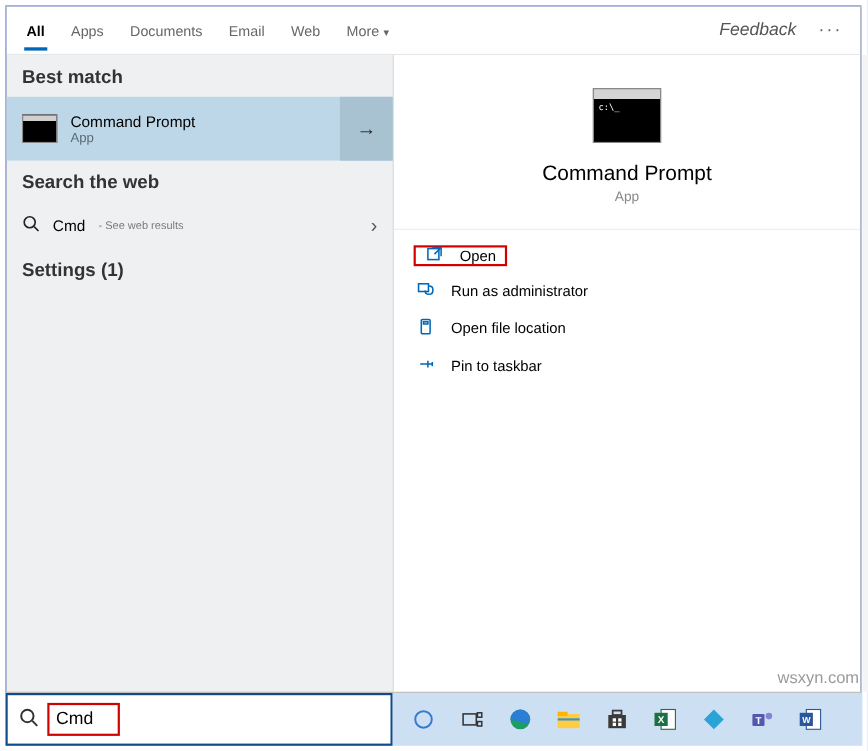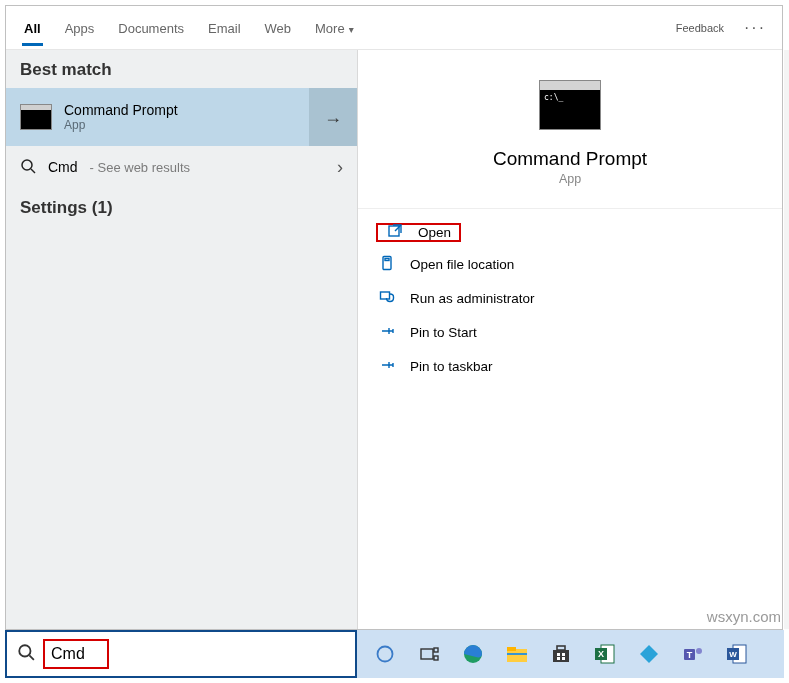--- a/index.html
+++ b/index.html
@@ -4,36 +4,36 @@
 <style>
   * { box-sizing: border-box; margin: 0; padding: 0; font-family: "Segoe UI", Arial, sans-serif; }
   body { width: 789px; height: 683px; background: #fff; position: relative; overflow: hidden; }
   .panel { position: absolute; left: 5px; top: 5px; width: 778px; height: 625px; border: 1px solid #c0c0c0; background: #1d4ed8; display: flex; flex-direction: column; }
   .tabs { display: flex; align-items: center; height: 44px; padding: 0 6px; border-bottom: 1px solid #e6e6e6; background:#fff;}
   .tab { padding: 10px 12px 9px; font-size: 13px; color: #666; cursor: default; position:relative;}
   .tab.active { color: #000; font-weight: 600;}
   .tab.active::after { content:""; position:absolute; left:10px; right:10px; bottom:-1px; height:3px; background:#0067b8;}
   .tab-arrow { font-size: 10px; margin-left: 4px; color:#666;}
   .tab-spacer { flex: 1; }
-  .feedback { font-size: 11px; color: #555; padding: 0 10px; }
+  .feedback { font-size: 16px; color: #555; padding: 0 10px; font-style: italic; }
   .more-dots { font-size: 16px; color: #555; padding: 0 10px; letter-spacing: 2px;}
   .body { flex: 1; display: flex; min-height: 0;}
   .left { width: 352px; background: #eef0f1; border-right: 1px solid #d9d9d9; display: flex; flex-direction: column;}
   .section-label { font-size: 17px; font-weight:600; color: #333; padding: 10px 14px 8px;}
   .best-row { display:flex; align-items:center; background:#bed7e8; height:58px;}
   .best-main { display:flex; align-items:center; gap:12px; flex:1; height:100%; padding:0 14px;}
   .cmd-thumb-sm { width:32px; height:26px; background:#000; border:1px solid #888; position:relative;}
   .cmd-thumb-sm::before{content:""; position:absolute; left:0; right:0; top:0; height:5px; background:#d0d0d0;}
   .best-text .t1{ font-size:14px; color:#000;}
   .best-text .t2{ font-size:12px; color:#5a6a76;}
   .best-arrow { width:48px; height:100%; background:#a9c2d1; display:flex; align-items:center; justify-content:center; color:#333; font-size:18px;}
   .web-row { display:flex; align-items:center; height:42px; padding:0 14px; gap:12px;}
   .web-row .loupe{ font-size:15px; color:#222;}
   .web-row .q{ font-size:14px; color:#000;}
-  .web-row .sub{ font-size:13px; color:#7b7b7b;}
+  .web-row .sub{ font-size:10px; color:#7b7b7b;}
   .web-row .chev{ margin-left:auto; font-size:18px; color:#555;}
   .right { flex:1; background:#fff; display:flex; flex-direction:column; align-items:stretch;}
   .hero { display:flex; flex-direction:column; align-items:center; padding:30px 0 10px; border-bottom:1px solid #eee;}
   .cmd-thumb-lg { width:62px; height:50px; background:#000; border:1px solid #888; position:relative; margin-bottom:18px;}
   .cmd-thumb-lg::before{content:""; position:absolute; left:0; right:0; top:0; height:9px; background:#d4d4d4;}
   .cmd-thumb-lg::after{content:"c:\\_"; position:absolute; left:4px; top:12px; color:#fff; font-size:8px; font-family:monospace;}
   .hero h2{ font-size:19px; font-weight:400; color:#000;}
   .hero .sub{ font-size:12.5px; color:#888; margin-top:2px; margin-bottom:12px;}
   .actions { list-style:none; padding:14px 10px;}
   .action { display:flex; align-items:center; gap:14px; height:34px; padding:0 10px; font-size:13.5px; color:#000;}
@@ -75,20 +75,21 @@
         <div class="best-main">
           <div class="cmd-thumb-sm"></div>
           <div class="best-text">
             <div class="t1">Command Prompt</div>
             <div class="t2">App</div>
           </div>
         </div>
         <div class="best-arrow">→</div>
       </div>
 
+      <div class="section-label">Search the web</div>
       <div class="web-row">
         <span class="loupe">
           <svg width="16" height="16" viewBox="0 0 16 16" fill="none" stroke="#222" stroke-width="1.5">
               <circle cx="7" cy="7" r="5"></circle>
               <line x1="11" y1="11" x2="15" y2="15"></line>
             </svg>
         </span>
         <span class="q">Cmd</span>
         <span class="sub"> - See web results</span>
         <span class="chev">›</span>
@@ -112,42 +113,34 @@
                   <path d="M6 2 h8 v8"></path>
                   <path d="M14 2 L8 8"></path>
                 </svg>
             </span>
             <span>Open</span>
           </li>
         </div>
         <li class="action">
           <span class="ic">
             <svg width="16" height="16" viewBox="0 0 16 16" fill="none" stroke="#0067b8" stroke-width="1.4">
-                <rect x="4" y="1.5" width="8" height="13" rx="1"></rect>
-                <rect x="6" y="3.5" width="4" height="2"></rect>
-              </svg>
-          </span>
-          <span>Open file location</span>
-        </li>
-        <li class="action">
-          <span class="ic">
-            <svg width="16" height="16" viewBox="0 0 16 16" fill="none" stroke="#0067b8" stroke-width="1.4">
                 <rect x="1.5" y="3" width="9" height="7"></rect>
                 <path d="M11 5 c2 0 3.5 1 3.5 3 v1 c0 2 -1.5 3.5 -3.5 3.5 c-2 0 -3.5 -1.5 -3.5 -3.5"></path>
               </svg>
           </span>
           <span>Run as administrator</span>
         </li>
         <li class="action">
           <span class="ic">
             <svg width="16" height="16" viewBox="0 0 16 16" fill="none" stroke="#0067b8" stroke-width="1.4">
-                <path d="M3 8 h7 M10 5 v6 M10 8 h4 M14 6 v4"></path>
+                <rect x="4" y="1.5" width="8" height="13" rx="1"></rect>
+                <rect x="6" y="3.5" width="4" height="2"></rect>
               </svg>
           </span>
-          <span>Pin to Start</span>
+          <span>Open file location</span>
         </li>
         <li class="action">
           <span class="ic">
             <svg width="16" height="16" viewBox="0 0 16 16" fill="none" stroke="#0067b8" stroke-width="1.4">
                 <path d="M3 8 h7 M10 5 v6 M10 8 h4 M14 6 v4"></path>
               </svg>
           </span>
           <span>Pin to taskbar</span>
         </li>
       </ul>

